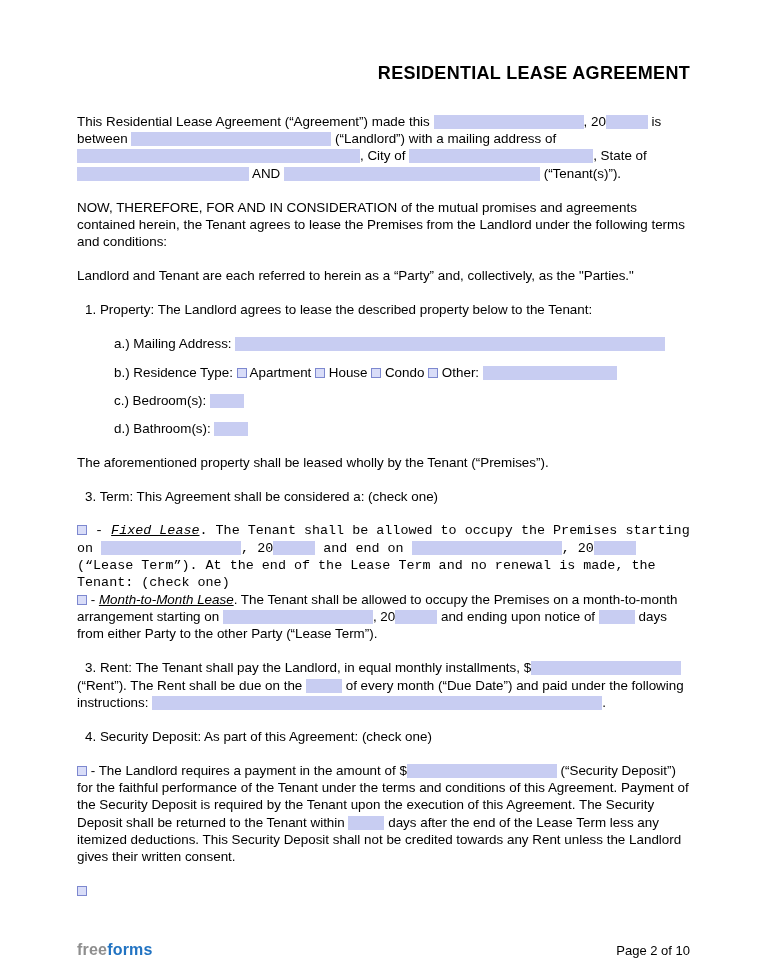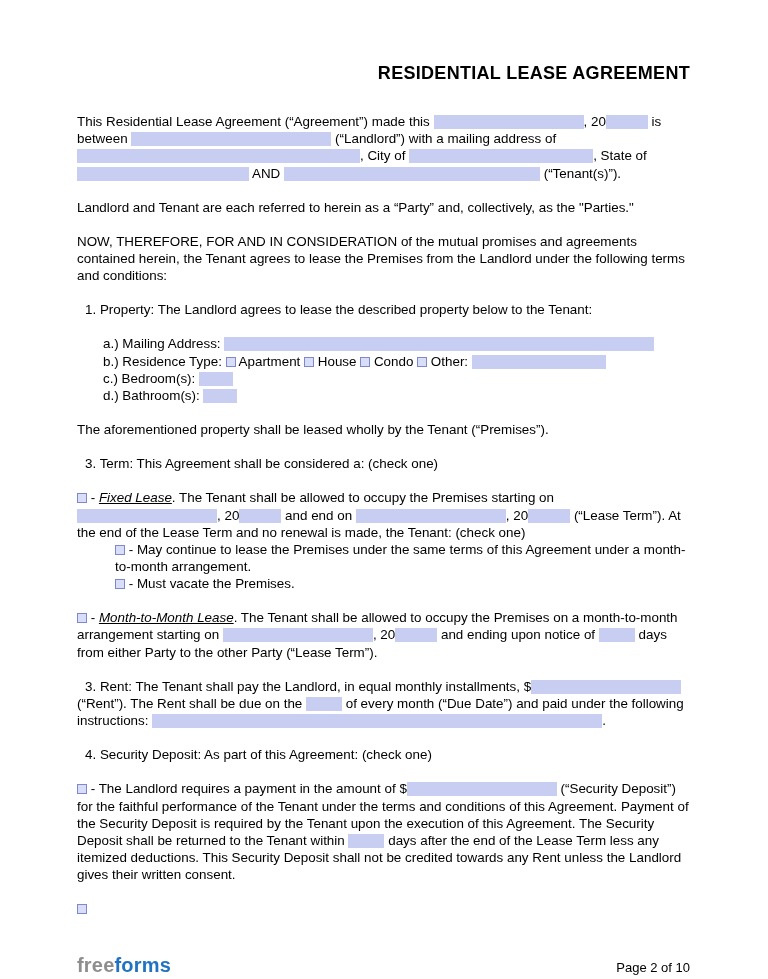--- a/index.html
+++ b/index.html
@@ -17,22 +17,22 @@
     color: #000000;
   }
   .doc-title {
     margin: 0 0 28px 0;
     text-align: right;
     font-size: 18px;
     font-weight: bold;
     letter-spacing: 0.3px;
   }
   .block { margin: 0 0 17px 0; }
-  .block.no-gap { margin-bottom: 0; }
-  .line { margin: 0; }
+  .block.no-gap { margin-bottom: 0; font-family: Liberation Mono, monospace; }
+  .line { margin: 11px; }
   .run.bold { font-weight: normal; margin-left: 8px; }
   .run.emu { font-style: italic; text-decoration: underline; }
   .field {
     display: inline-block;
     height: 14px;
     background: #c8cdf2;
     vertical-align: -3px;
   }
   .checkbox {
     display: inline-block;
@@ -45,49 +45,45 @@
   }
   .footer {
     position: absolute;
     left: 77px;
     right: 78px;
     bottom: 46px;
     display: flex;
     justify-content: space-between;
     align-items: baseline;
   }
-  .brand { font-size: 20px; font-weight: bold; letter-spacing: 0.2px; }
+  .brand { font-size: 16px; font-weight: bold; letter-spacing: 0.2px; }
   .brand-free { color: #8e8e8e; }
   .brand-forms { color: #2173c2; }
   .page-label { font-size: 13px; color: #000000; }
 </style>
 </head>
 <body>
 
 <div class="page">
   <h1 class="doc-title">RESIDENTIAL LEASE AGREEMENT</h1>
 
   <div class="doc-content">
       <div class="block"><span class="run text">This Residential Lease Agreement (“Agreement”) made this </span><span class="field" style="width: 150px;"></span><span class="run text">, 20</span><span class="field" style="width: 42px;"></span><span class="run text"> is between </span><span class="field" style="width: 200px;"></span><span class="run text"> (“Landlord”) with a mailing address of </span><span class="field" style="width: 283px;"></span><span class="run text">, City of </span><span class="field" style="width: 184px;"></span><span class="run text">, State of </span><span class="field" style="width: 172px;"></span><span class="run text"> AND </span><span class="field" style="width: 256px;"></span><span class="run text"> (“Tenant(s)”).</span></div>
+      <div class="block"><span class="run text">NOW, THEREFORE, FOR AND IN CONSIDERATION of the mutual promises and agreements contained herein, the Tenant agrees to lease the Premises from the Landlord under the following terms and conditions:</span></div>
       <div class="block"><span class="run text">Landlord and Tenant are each referred to herein as a “Party” and, collectively, as the "Parties."</span></div>
-      <div class="block"><span class="run text">NOW, THEREFORE, FOR AND IN CONSIDERATION of the mutual promises and agreements contained herein, the Tenant agrees to lease the Premises from the Landlord under the following terms and conditions:</span></div>
       <div class="block"><span class="run bold">1. Property</span><span class="run text">: The Landlord agrees to lease the described property below to the Tenant:</span></div>
       <div class="block" style="padding-left: 26px;">
         <div class="line"><span class="run text">a.) Mailing Address: </span><span class="field" style="width: 430px;"></span></div>
         <div class="line"><span class="run text">b.) Residence Type: </span><span class="checkbox"></span><span class="run text"> Apartment </span><span class="checkbox"></span><span class="run text"> House </span><span class="checkbox"></span><span class="run text"> Condo </span><span class="checkbox"></span><span class="run text"> Other: </span><span class="field" style="width: 134px;"></span></div>
         <div class="line"><span class="run text">c.) Bedroom(s): </span><span class="field" style="width: 34px;"></span></div>
         <div class="line"><span class="run text">d.) Bathroom(s): </span><span class="field" style="width: 34px;"></span></div>
       </div>
       <div class="block"><span class="run text">The aforementioned property shall be leased wholly by the Tenant (“Premises”).</span></div>
       <div class="block"><span class="run bold">3. Term</span><span class="run text">: This Agreement shall be considered a: (check one)</span></div>
       <div class="block no-gap"><span class="checkbox"></span><span class="run text"> - </span><span class="run emu">Fixed Lease</span><span class="run text">. The Tenant shall be allowed to occupy the Premises starting on </span><span class="field" style="width: 140px;"></span><span class="run text">, 20</span><span class="field" style="width: 42px;"></span><span class="run text"> and end on </span><span class="field" style="width: 150px;"></span><span class="run text">, 20</span><span class="field" style="width: 42px;"></span><span class="run text"> (“Lease Term”). At the end of the Lease Term and no renewal is made, the Tenant: (check one)</span></div>
-      <div class="block" style="padding-left: 38px;">
-        <div class="line"><span class="checkbox"></span><span class="run text"> - May continue to lease the Premises under the same terms of this Agreement under a month-to-month arrangement.</span></div>
-        <div class="line"><span class="checkbox"></span><span class="run text"> - Must vacate the Premises.</span></div>
-      </div>
       <div class="block"><span class="checkbox"></span><span class="run text"> - </span><span class="run emu">Month-to-Month Lease</span><span class="run text">. The Tenant shall be allowed to occupy the Premises on a month-to-month arrangement starting on </span><span class="field" style="width: 150px;"></span><span class="run text">, 20</span><span class="field" style="width: 42px;"></span><span class="run text"> and ending upon notice of </span><span class="field" style="width: 36px;"></span><span class="run text"> days from either Party to the other Party (“Lease Term”).</span></div>
       <div class="block"><span class="run bold">3. Rent</span><span class="run text">: The Tenant shall pay the Landlord, in equal monthly installments, $</span><span class="field" style="width: 150px;"></span><span class="run text"> (“Rent”). The Rent shall be due on the </span><span class="field" style="width: 36px;"></span><span class="run text"> of every month (“Due Date”) and paid under the following instructions: </span><span class="field" style="width: 450px;"></span><span class="run text">.</span></div>
       <div class="block"><span class="run bold">4. Security Deposit</span><span class="run text">: As part of this Agreement: (check one)</span></div>
       <div class="block"><span class="checkbox"></span><span class="run text"> - The Landlord requires a payment in the amount of $</span><span class="field" style="width: 150px;"></span><span class="run text"> (“Security Deposit”) for the faithful performance of the Tenant under the terms and conditions of this Agreement. Payment of the Security Deposit is required by the Tenant upon the execution of this Agreement. The Security Deposit shall be returned to the Tenant within </span><span class="field" style="width: 36px;"></span><span class="run text"> days after the end of the Lease Term less any itemized deductions. This Security Deposit shall not be credited towards any Rent unless the Landlord gives their written consent.</span></div>
       <div class="block"><span class="checkbox"></span></div>
     </div>
 
   <div class="footer">
     <div class="brand"><span class="brand-free">free</span><span class="brand-forms">forms</span></div>
     <div class="page-label">Page 2 of 10</div>

